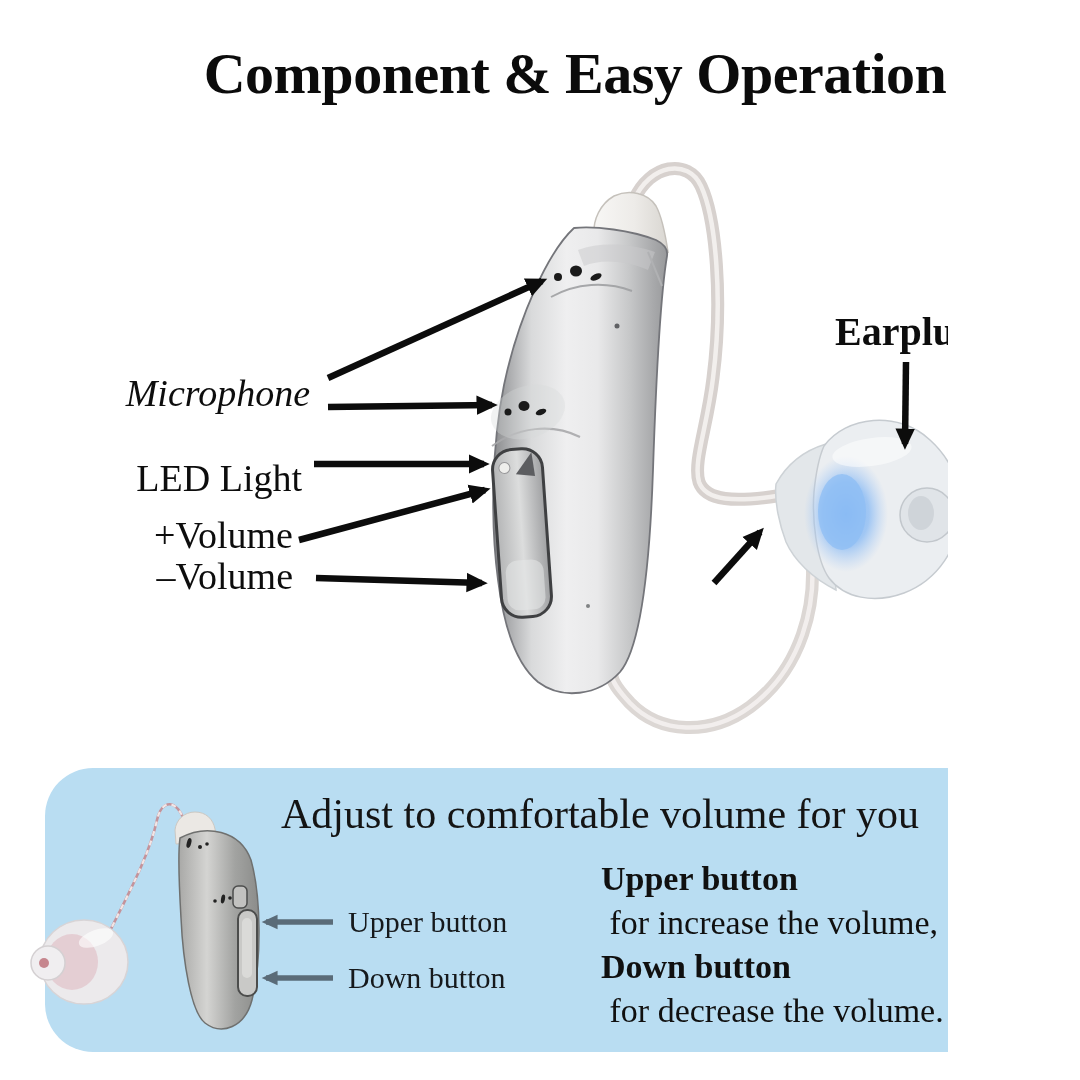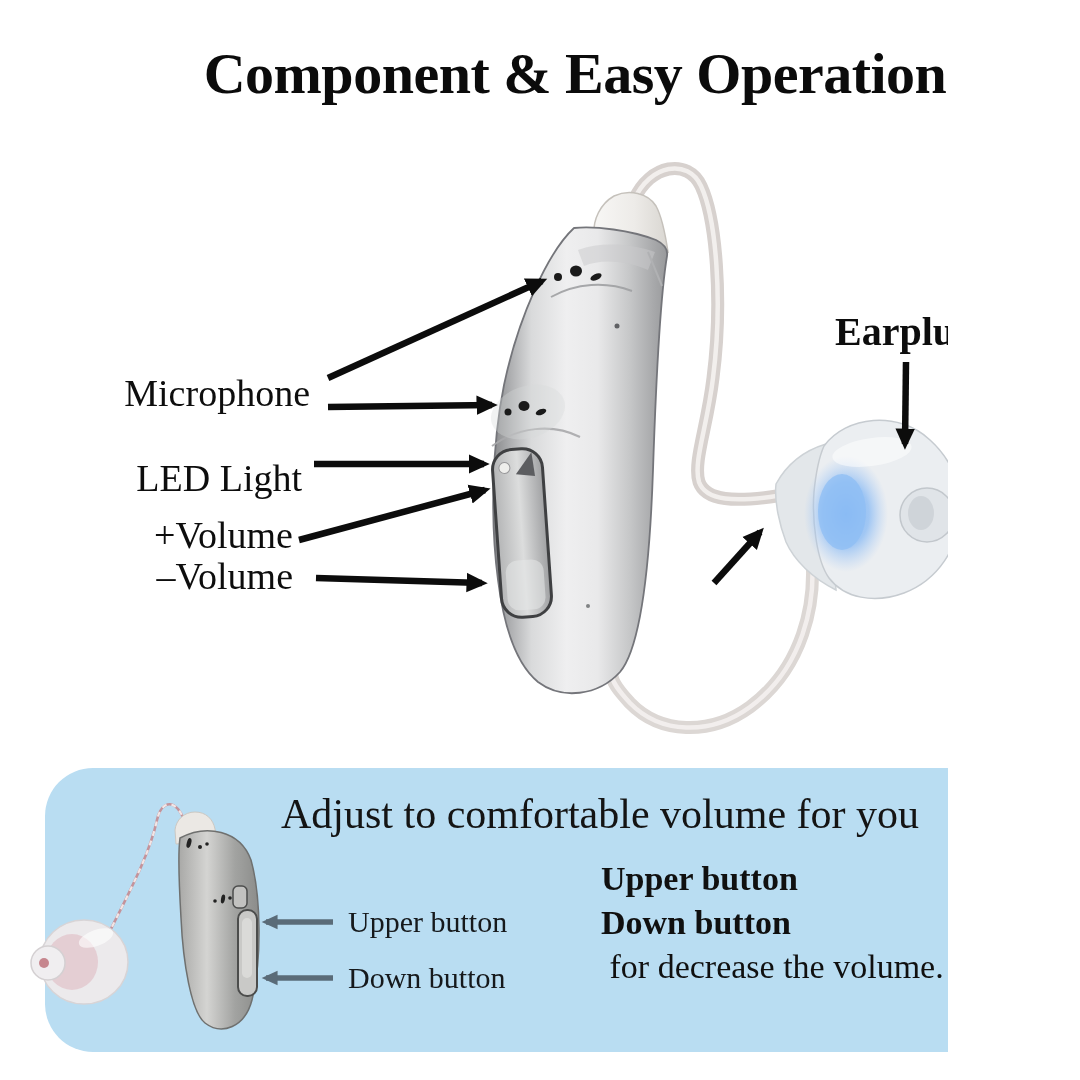--- a/index.html
+++ b/index.html
@@ -155,29 +155,30 @@
         <ellipse cx="96" cy="938" rx="18" ry="8" transform="rotate(-20 96 938)" fill="#ffffff" opacity="0.6"></ellipse>
       </g>
     </g>
 
     <g stroke="#5a6b78" stroke-width="5.5" fill="none">
       <path d="M 333 922 L 266 922" marker-end="url(#mGray)"></path>
       <path d="M 333 978 L 266 978" marker-end="url(#mGray)"></path>
     </g>
   </svg>
 
-  <div class="lbl right" style="left:90px;top:374px;width:220px;">Microphone</div>
+  <div class="lbl right" style="left:90px;top:374px;width:220px;font-style:italic;">Microphone</div>
   <div class="lbl right" style="left:90px;top:445px;width:212px;margin-top:14px;">LED Light</div>
   <div class="lbl right" style="left:85px;top:516px;width:208px;">+Volume</div>
   <div class="lbl right" style="left:85px;top:557px;width:208px;">–Volume</div>
   <div class="lbl big center" style="left:805px;top:312px;width:200px;font-weight:bold;">Earplug</div>
 
   <div class="panel-heading">Adjust to comfortable volume for you</div>
   <div class="callout" style="left:348px;top:904px;">Upper button</div>
   <div class="callout" style="left:348px;top:960px;">Down button</div>
 
   <div class="instructions">
     <div class="line bold">Upper button</div>
+    <div class="line"> for increase the volume,</div>
     <div class="line bold">Down button</div>
     <div class="line"> for decrease the volume.</div>
   </div>
 
 </div>
 
 </body></html>

